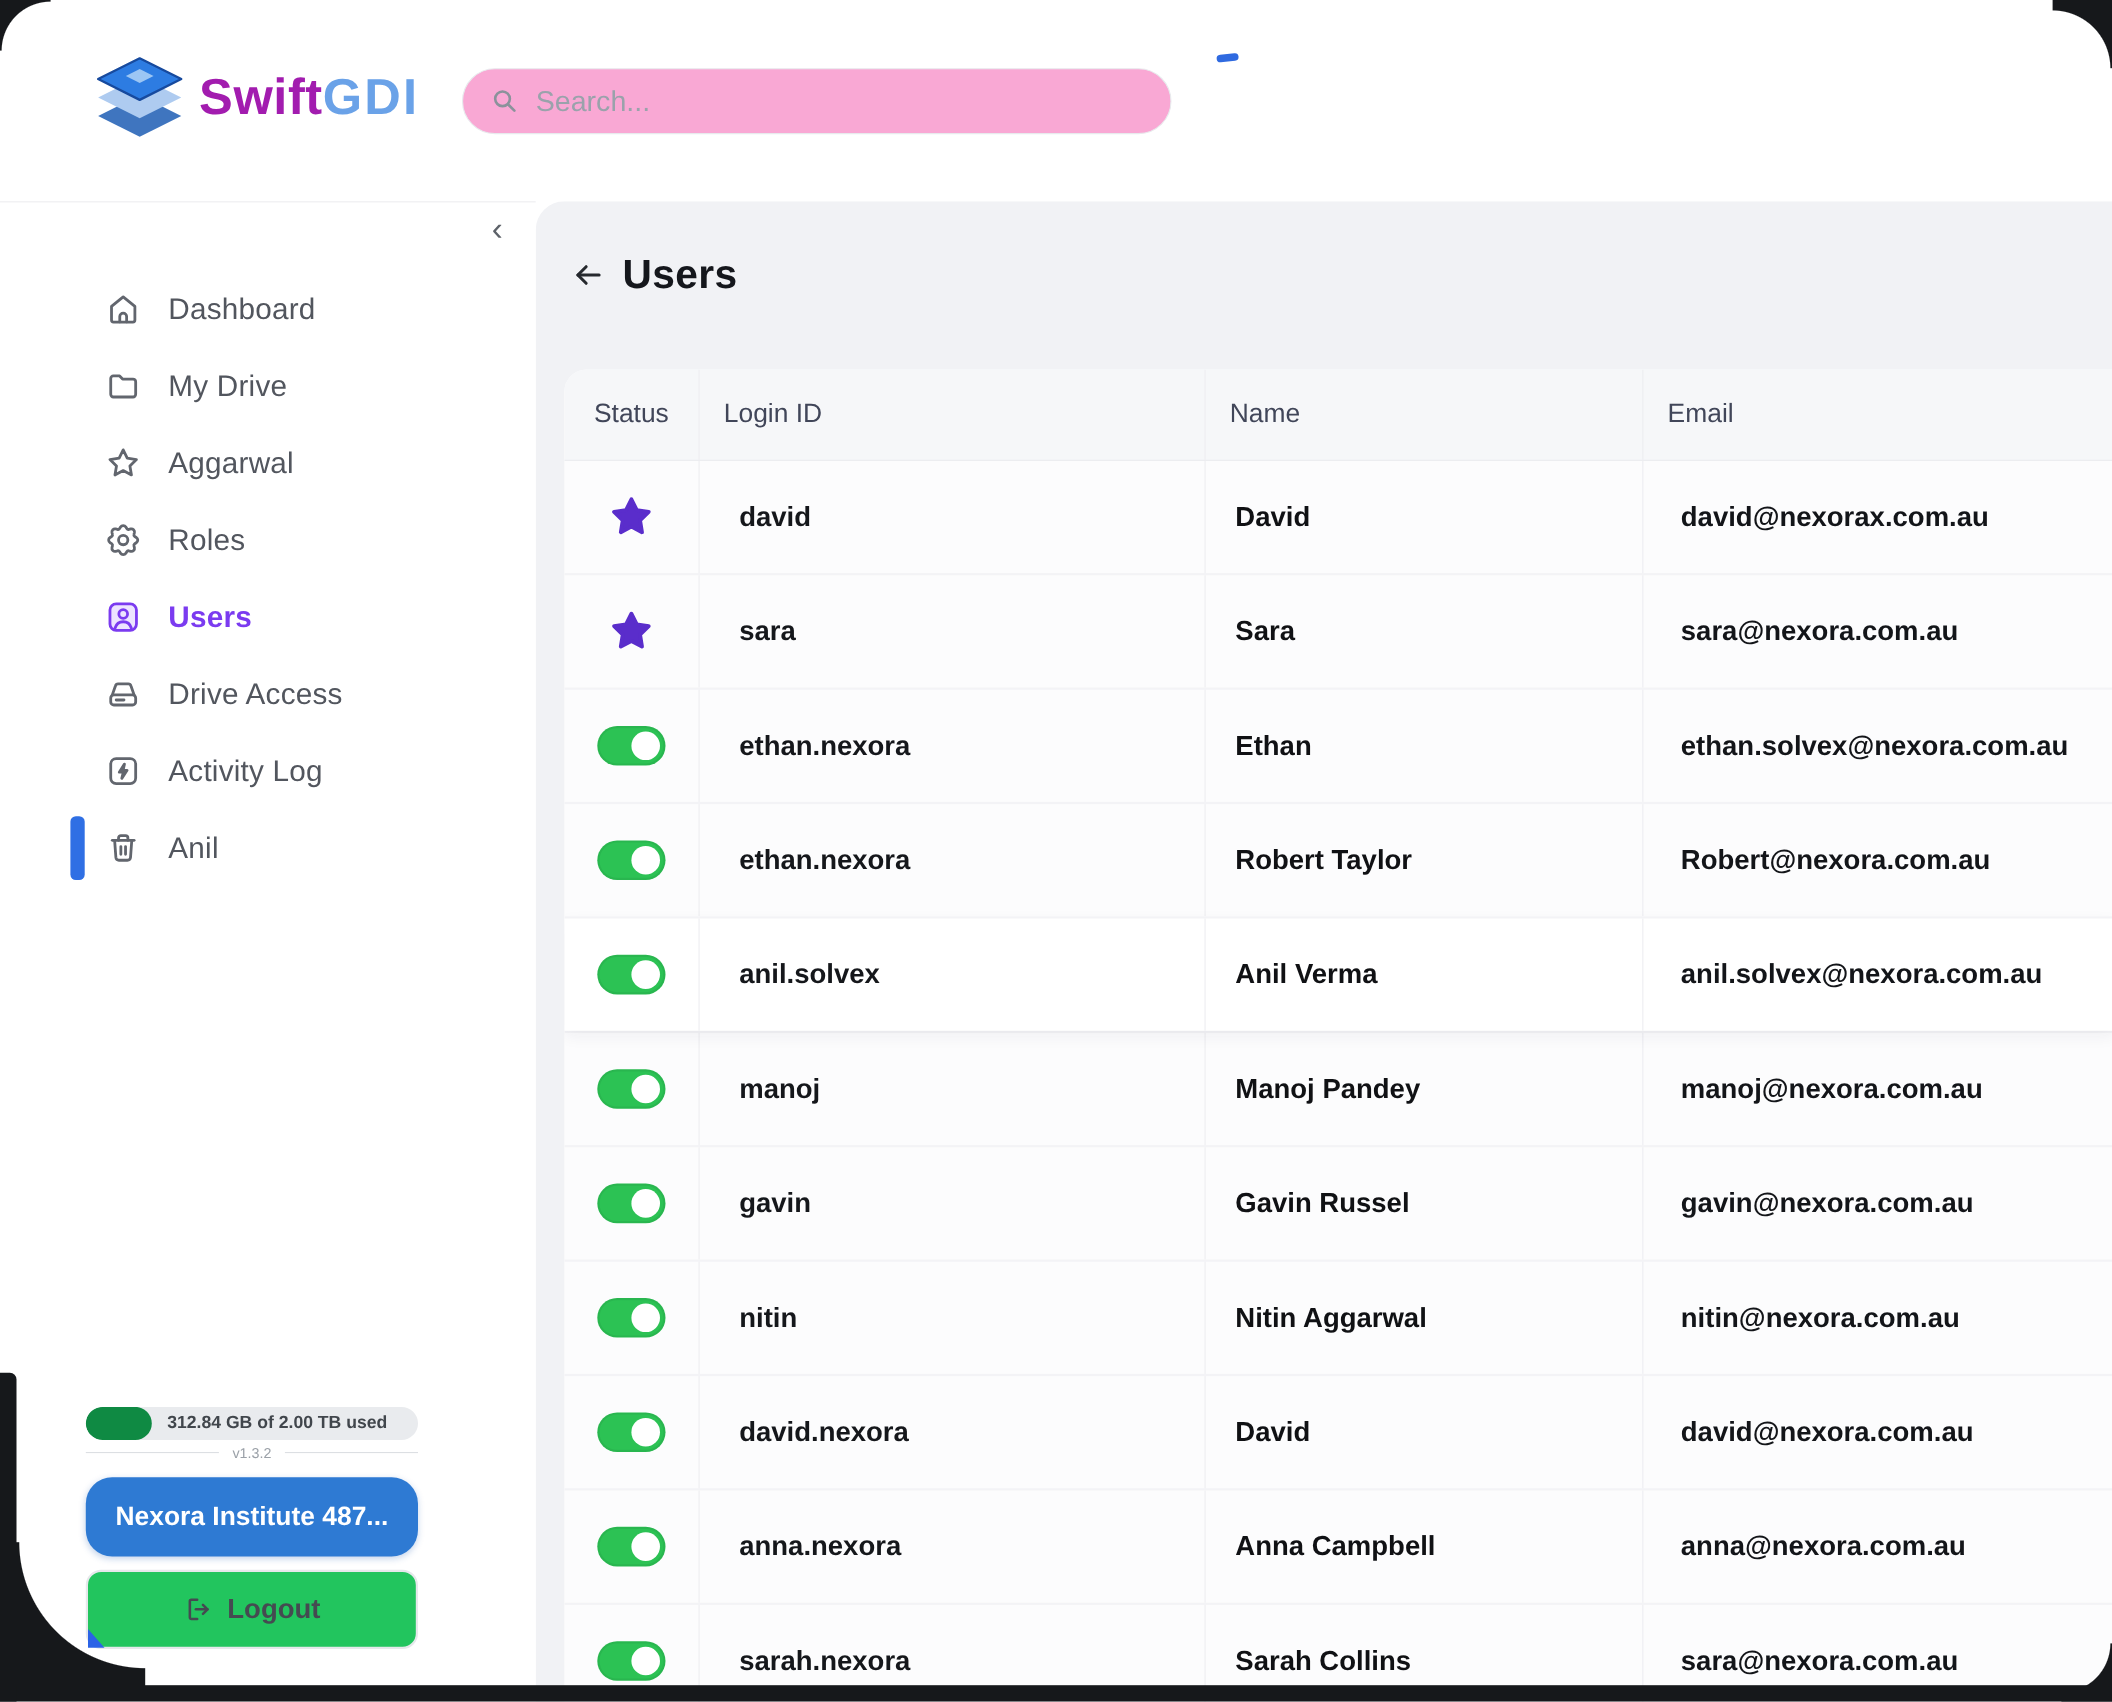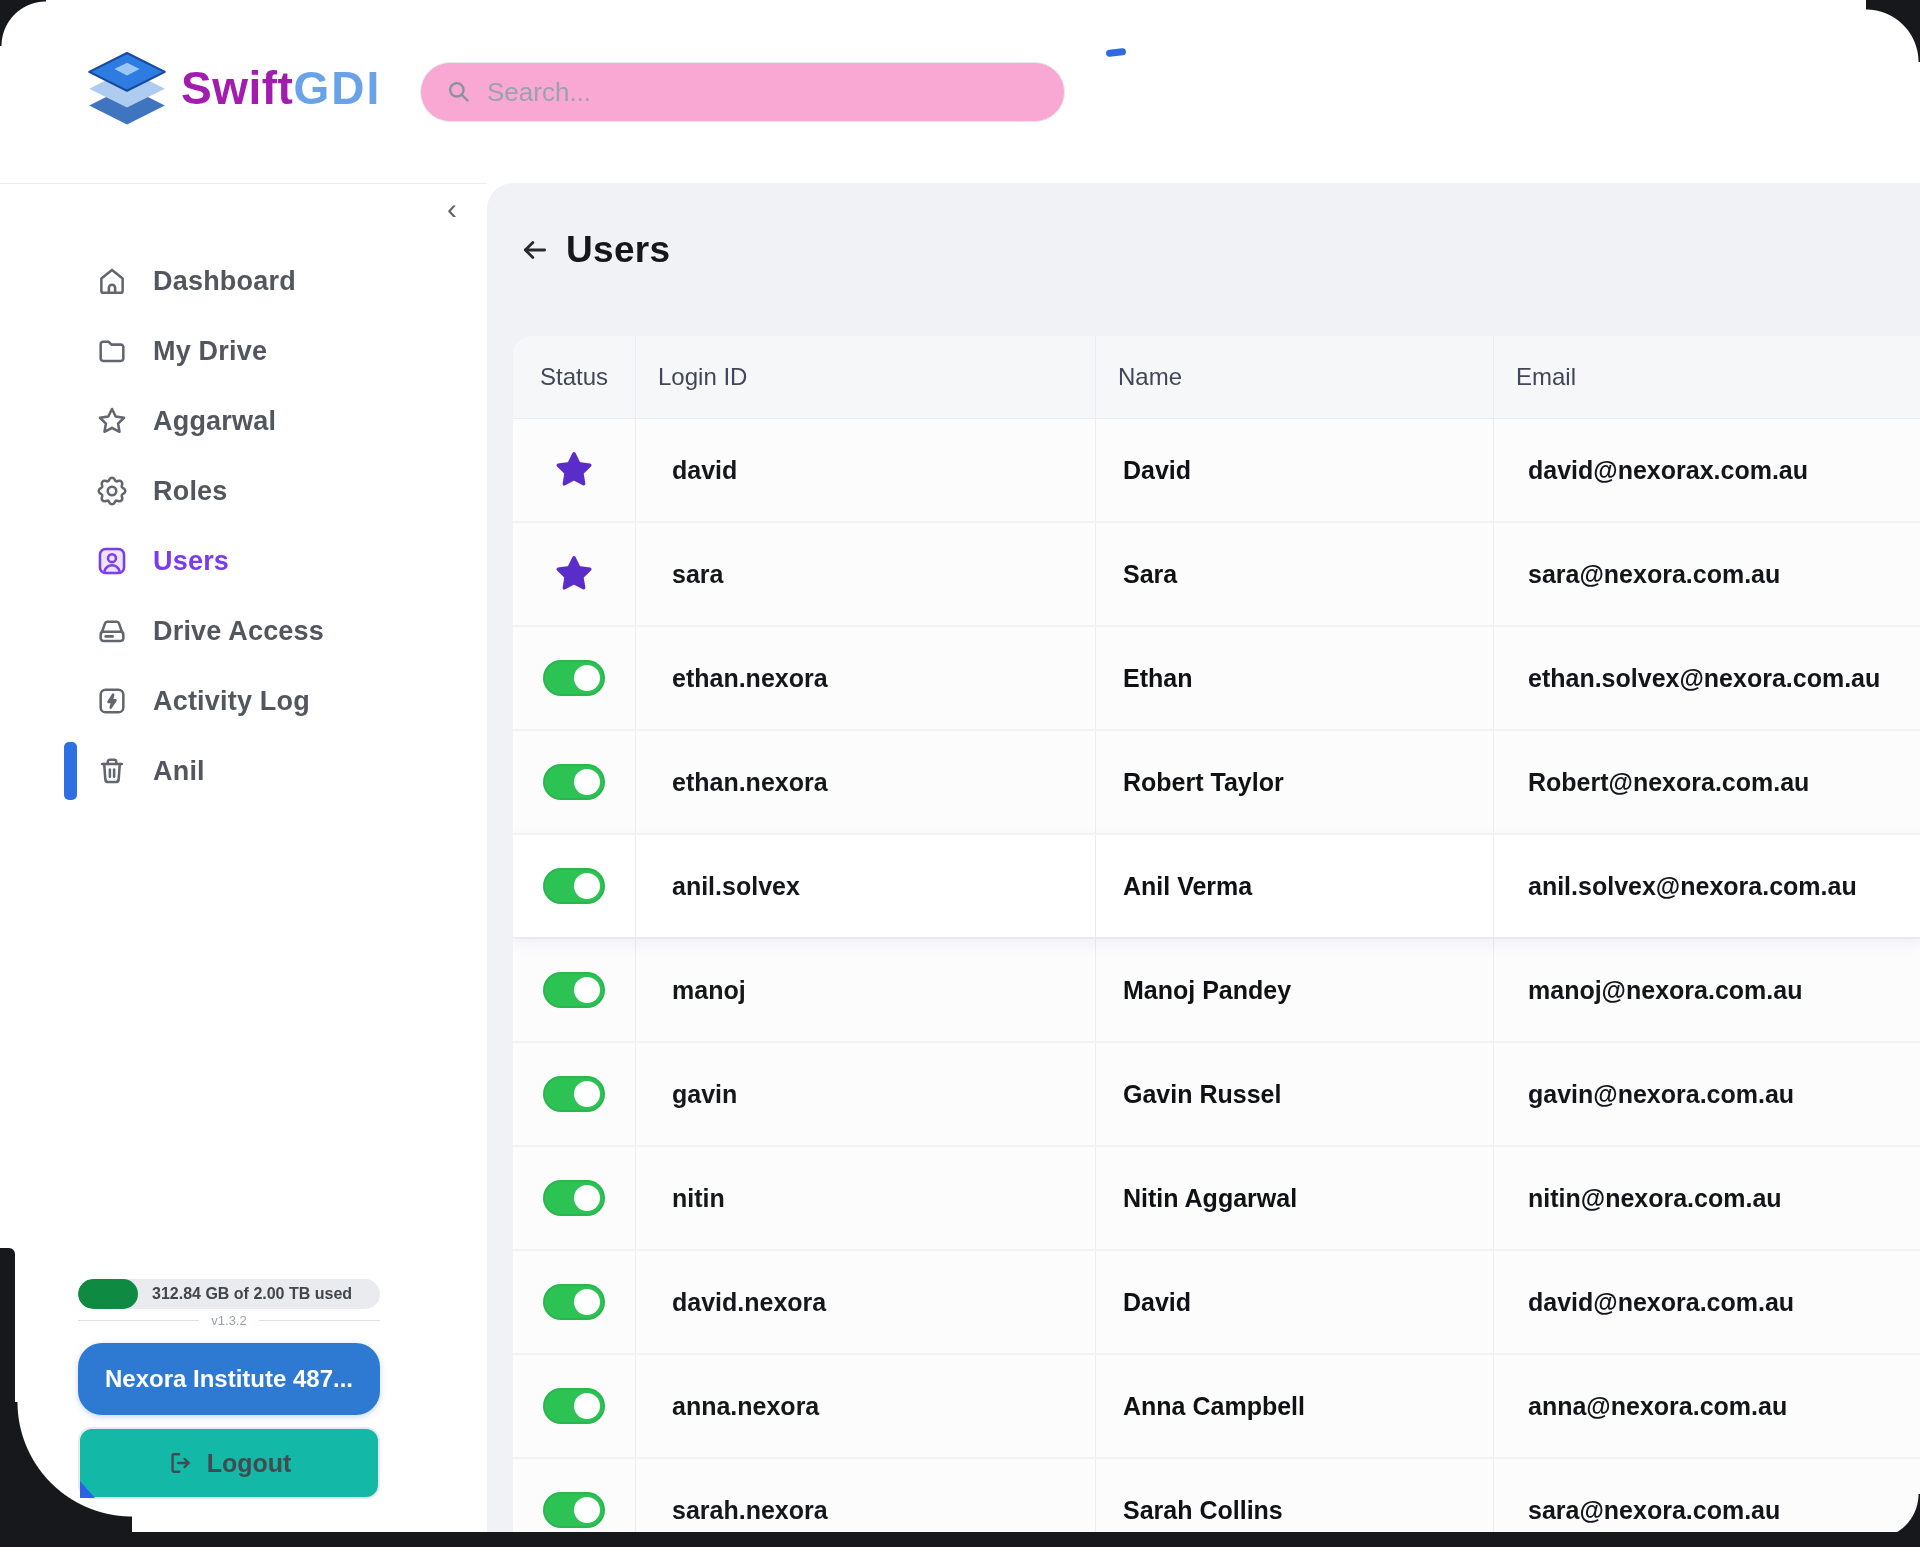--- a/index.html
+++ b/index.html
@@ -28,39 +28,39 @@
   .search input::placeholder{color:#9aa2ab;}
   .blue-dash{position:absolute;left:1106px;top:49px;width:20px;height:7px;border-radius:4px;
     background:var(--link-blue);transform:rotate(-6deg);z-index:3;}
   
   .sidebar{position:absolute;left:0;top:183px;width:487px;height:1364px;background:#fff;border-top:1px solid #ededf0;box-sizing:border-box;z-index:2;}
   .collapse{position:absolute;right:30px;top:10px;font-size:30px;color:#5d6269;line-height:30px;cursor:pointer;}
   .nav{position:absolute;left:0;top:62px;right:0;list-style:none;margin:0;padding:0;}
   .nav li{position:relative;height:70px;display:flex;align-items:center;padding-left:95px;cursor:pointer;}
   .nav .nicon{width:34px;height:34px;flex:0 0 auto;display:flex;align-items:center;justify-content:center;}
   .nav .nicon svg{width:34px;height:34px;stroke:#62666e;fill:none;stroke-width:1.8;stroke-linecap:round;stroke-linejoin:round;}
-  .nav .nlabel{margin-left:24px;font-size:27px;font-weight:700;color:#52565e;letter-spacing:.2px;}
+  .nav .nlabel{margin-left:24px;font-size:27px;font-weight:400;color:#52565e;letter-spacing:.2px;}
   .nav li.active .nlabel{color:var(--accent);font-weight:700;}
   .nav li.active .nicon svg{stroke:var(--accent);}
   .nav li.active .nicon svg .fillbg{fill:#ede4ff;}
   .indicator{position:absolute;left:64px;top:6px;bottom:6px;width:13px;border-radius:5px;background:#2f6fe4;}
   .storage{position:absolute;left:78px;top:1095px;width:302px;height:30px;border-radius:15px;background:#e9ebee;overflow:hidden;}
   .storage .fill{position:absolute;left:0;top:0;bottom:0;border-radius:15px;background:var(--storage-green);}
   .storage .stext{position:absolute;left:74px;top:0;right:6px;line-height:30px;font-size:16px;font-weight:700;color:#41464c;white-space:nowrap;}
   .version{position:absolute;left:78px;top:1126px;width:302px;height:20px;display:flex;align-items:center;}
   .version .dash{flex:1;border-top:1px solid #dcdfe3;}
   .version .vtext{margin:0 12px;font-size:13px;color:#9ba1a8;}
   .orgbtn{
     position:absolute;left:78px;top:1159px;width:302px;height:72px;border-radius:24px;border:none;
     background:var(--org-blue);color:#fff;font-size:24px;font-weight:700;font-family:inherit;cursor:pointer;
     box-shadow:0 2px 6px rgba(30,90,180,.25);
   }
   .logoutbtn{
     position:absolute;left:78px;top:1243px;width:302px;height:72px;border-radius:14px;
-    background:#14b8a6;border:2px solid #e6e8eb;display:flex;align-items:center;justify-content:center;
+    background:#22c55e;border:2px solid #e6e8eb;display:flex;align-items:center;justify-content:center;
     font-size:25px;font-weight:600;color:#454a51;cursor:pointer;box-sizing:border-box;
   }
   .logoutbtn svg{width:28px;height:28px;margin-right:12px;stroke:#454a51;fill:none;stroke-width:2;stroke-linecap:round;stroke-linejoin:round;}
   
   .main{position:absolute;left:487px;top:183px;width:1433px;height:1364px;background:#f1f2f5;border-top-left-radius:26px;z-index:1;}
   .page-title{position:absolute;left:33px;top:40px;height:54px;display:flex;align-items:center;}
   .page-title svg{width:30px;height:30px;stroke:#26292e;fill:none;stroke-width:2.6;stroke-linecap:round;stroke-linejoin:round;}
   .page-title .ttl{margin-left:16px;font-size:37px;font-weight:800;color:#15171c;letter-spacing:.3px;}
   .card{
     position:absolute;left:26px;top:153px;right:-4px;bottom:-16px;background:#fcfcfd;

